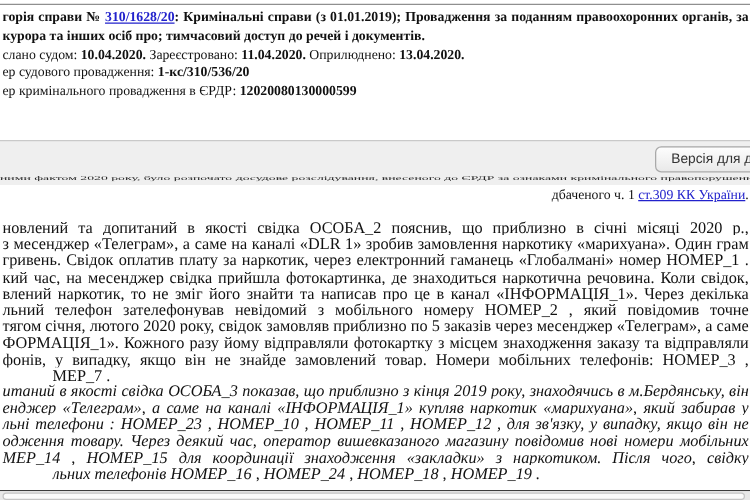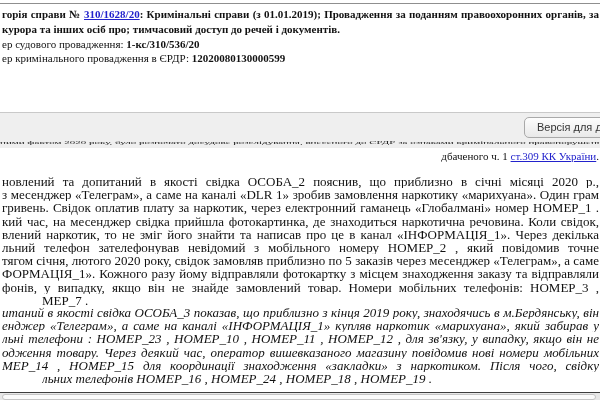--- a/index.html
+++ b/index.html
@@ -48,20 +48,23 @@
 <div class="stage">
 
   <div class="top-rule"></div>
 
   <div class="header">
     <div class="hline bold fullcut">
       <span>горія справи № </span><a class="lnk" href="#">310/1628/20</a><span>: Кримінальні справи (з 01.01.2019); Провадження за поданням правоохоронних органів, за клопотанням слідчого,</span>
     </div>
     <div class="hline bold">курора та інших осіб про; тимчасовий доступ до речей і документів.</div>
     <div class="hline">
+      <span>слано судом: </span><b>10.04.2020.</b><span> Зареєстровано: </span><b>11.04.2020.</b><span> Оприлюднено: </span><b>13.04.2020.</b>
+    </div>
+    <div class="hline">
       <span>ер судового провадження: </span><b>1-кс/310/536/20</b>
     </div>
     <div class="hline">
       <span>ер кримінального провадження в ЄРДР: </span><b>12020080130000599</b>
     </div>
   </div>
 
   <div class="toolbar-strip"></div>
   <button class="print-btn">Версія для друку</button>
 

